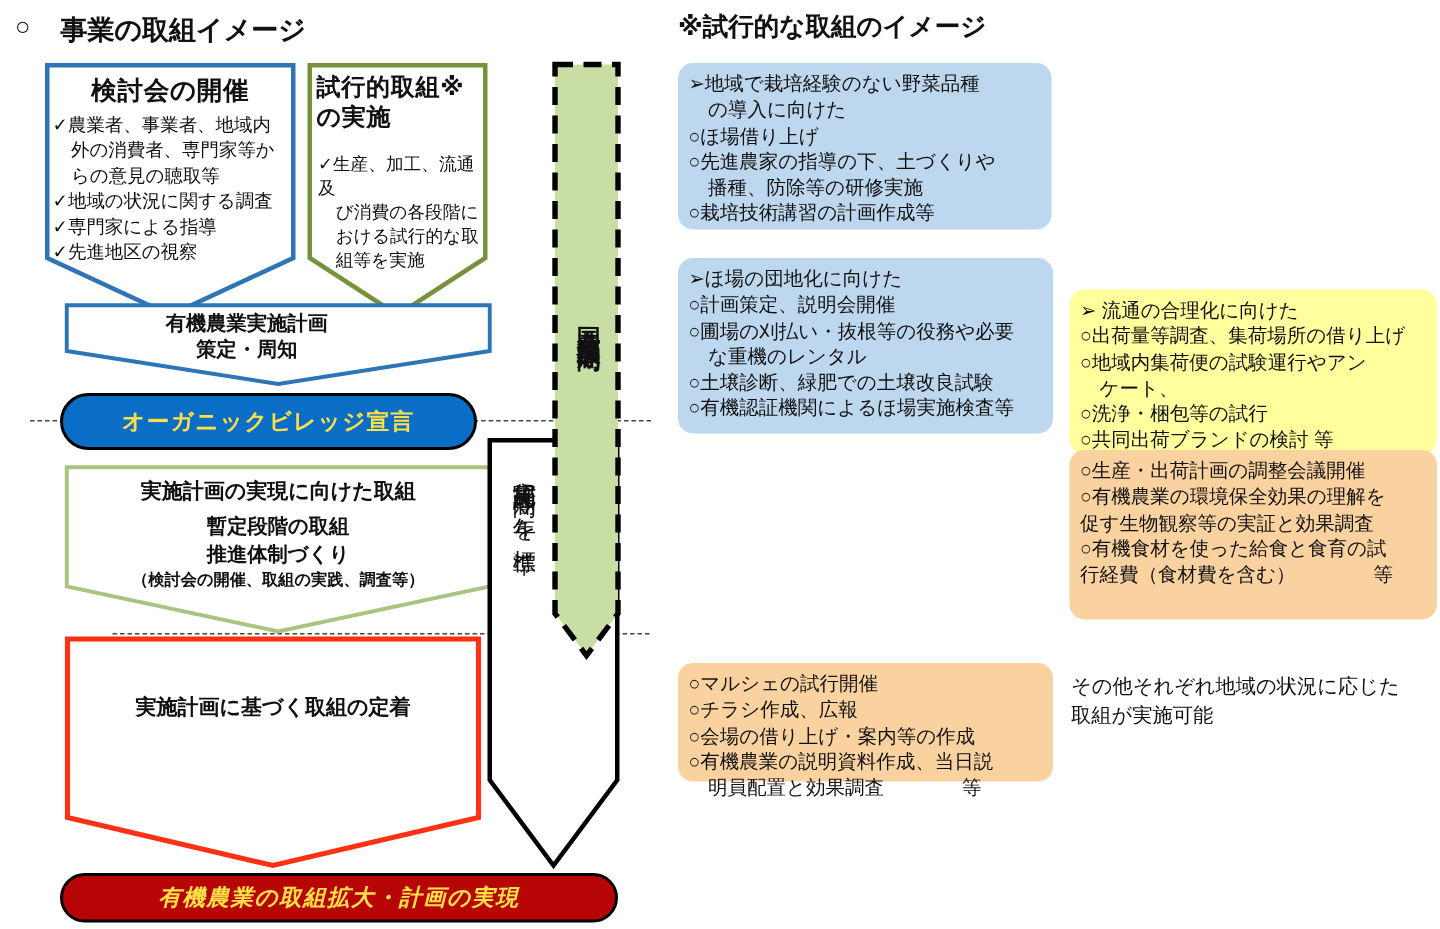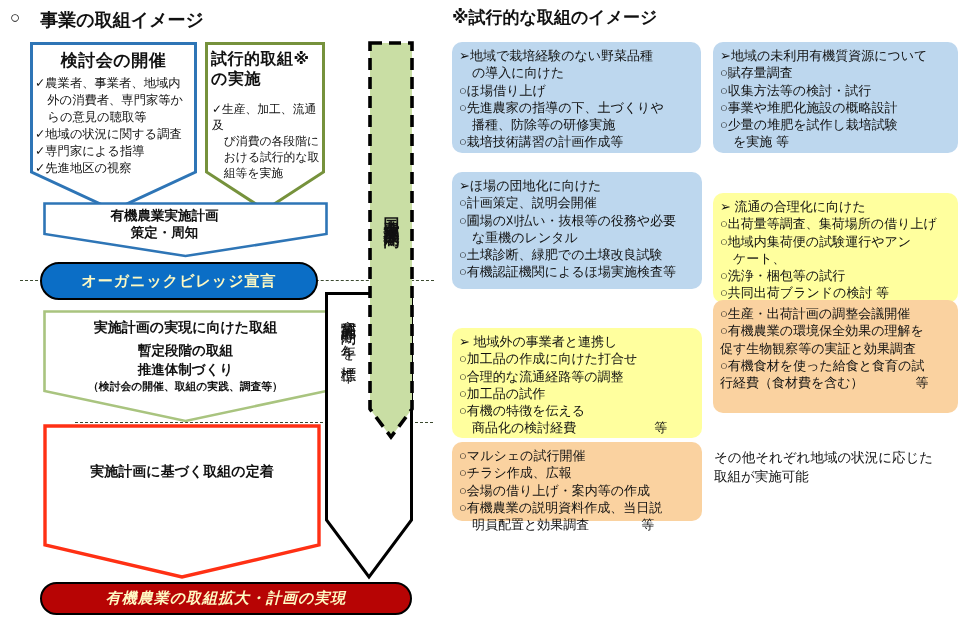--- a/index.html
+++ b/index.html
@@ -15,21 +15,21 @@
   
   .main-title { top:8px; left:10px; display:flex; gap:20px; font-size:18px; font-weight:bold; }
   .main-title .circle { font-size:17px; }
 
   .banner-title { font-weight:bold; font-size:17px; text-align:center; letter-spacing:0.5px; }
   .check-list { font-size:12.3px; line-height:17px; }
 
   .plan-banner-text { text-align:center; font-weight:bold; font-size:13.5px; line-height:17px; }
 
   .pill {
-    border:2.5px solid #000; border-radius:20px; color:#fef9c3; font-weight:bold;
+    border:2.5px solid #000; border-radius:20px; color:#fde047; font-weight:bold;
     display:flex; align-items:center; justify-content:center; letter-spacing:1px;
   }
   .pill-declaration { background:#0b6ec6; font-size:15px; }
   .pill-goal { background:#b70404; font-size:15px;font-style:italic; }
 
   .dashed-line { border-top:1.6px dashed #3c4a30; height:0; z-index:1; }
 
   .vert {
     writing-mode:vertical-rl; text-orientation:mixed;
     display:flex; align-items:center;
@@ -123,44 +123,32 @@
   <div class="abs pill pill-goal z4" style="left:40px;top:582px;width:372px;height:33px;">有機農業の取組拡大・計画の実現</div>
 
   <div class="abs right-title">※試行的な取組のイメージ</div>
 
   <div class="abs info-box fill-blue" style="left:452px;top:42px;width:249px;height:111px;">➢地域で栽培経験のない野菜品種
 　の導入に向けた
 ○ほ場借り上げ
 ○先進農家の指導の下、土づくりや
 　播種、防除等の研修実施
 ○栽培技術講習の計画作成等</div>
-  <div class="abs info-box fill-blue" style="left:713px;top:42px;width:245px;height:111px;">➢地域の未利用有機質資源について
-○賦存量調査
-○収集方法等の検討・試行
-○事業や堆肥化施設の概略設計
-○少量の堆肥を試作し栽培試験
-　を実施 等</div>
   <div class="abs info-box fill-blue" style="left:452px;top:172px;width:250px;height:117px;">➢ほ場の団地化に向けた
 ○計画策定、説明会開催
 ○圃場の刈払い・抜根等の役務や必要
 　な重機のレンタル
 ○土壌診断、緑肥での土壌改良試験
 ○有機認証機関によるほ場実施検査等</div>
   <div class="abs info-box fill-yellow" style="left:713px;top:173px;width:245px;height:110px;">➢ 流通の合理化に向けた
 ○出荷量等調査、集荷場所の借り上げ
 ○地域内集荷便の試験運行やアン
 　ケート、
 ○洗浄・梱包等の試行
 ○共同出荷ブランドの検討 等</div>
-  <div class="abs info-box fill-yellow" style="left:452px;top:308px;width:250px;height:110px;">➢ 地域外の事業者と連携し
-○加工品の作成に向けた打合せ
-○合理的な流通経路等の調整
-○加工品の試作
-○有機の特徴を伝える
-　商品化の検討経費　　　　　　等</div>
   <div class="abs info-box fill-orange" style="left:713px;top:300px;width:245px;height:113px;">○生産・出荷計画の調整会議開催
 ○有機農業の環境保全効果の理解を
 促す生物観察等の実証と効果調査
 ○有機食材を使った給食と食育の試
 行経費（食材費を含む）　　　　等</div>
   <div class="abs info-box fill-orange" style="left:452px;top:442px;width:250px;height:79px;">○マルシェの試行開催
 ○チラシ作成、広報
 ○会場の借り上げ・案内等の作成
 ○有機農業の説明資料作成、当日説
 　明員配置と効果調査　　　　等</div>

